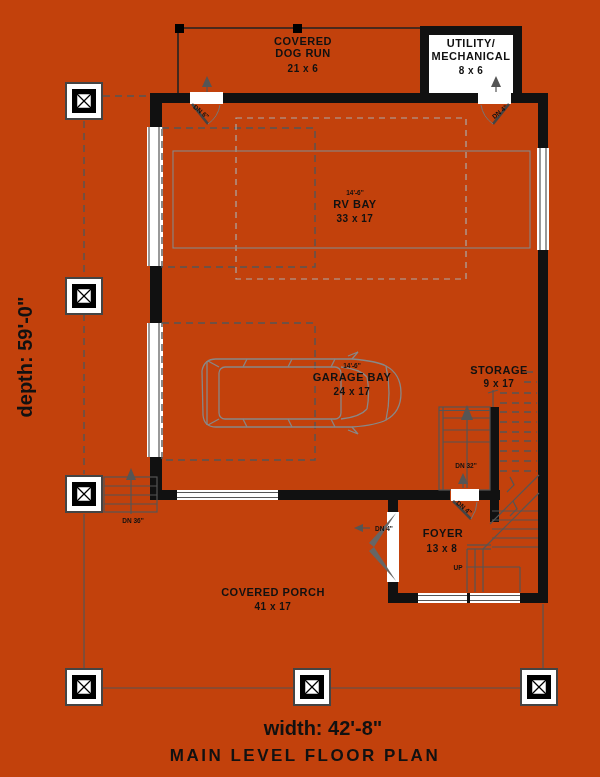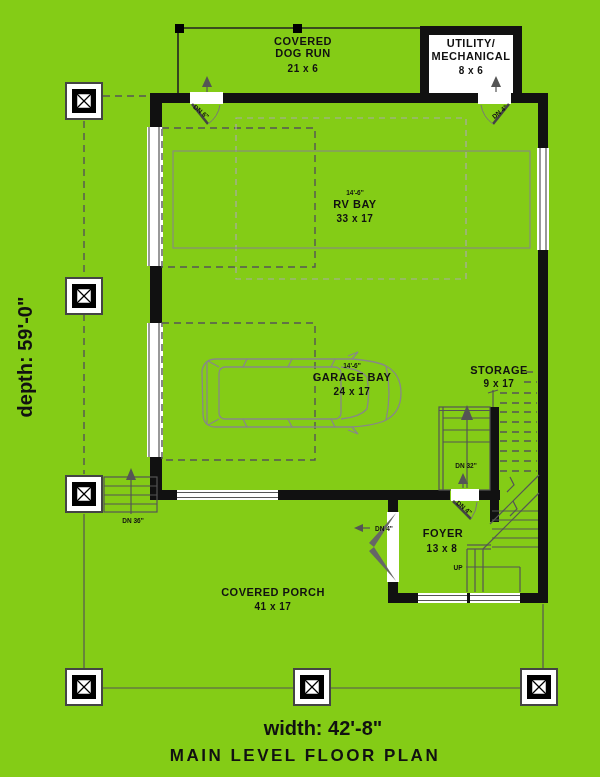--- a/index.html
+++ b/index.html
@@ -1,16 +1,16 @@
 <!DOCTYPE html>
 <html><head>
 <meta charset="utf-8">
 <style>
   html,body{margin:0;padding:0;background:#ffffff;}
-  .page{width:600px;height:777px;position:relative;background:#84cc16;overflow:hidden;}
+  .page{width:600px;height:777px;position:relative;background:#c2410c;overflow:hidden;}
   svg text{font-family:"Liberation Sans","DejaVu Sans",sans-serif;fill:#111;}
   .room-name{font-size:11px;font-weight:bold;letter-spacing:.5px;}
   .room-dim{font-size:10px;font-weight:bold;letter-spacing:.5px;}
   .ceil{font-size:6.5px;font-weight:bold;}
   .dn{font-size:6.5px;font-weight:bold;}
   .big-dim{font-size:20px;font-weight:bold;}
   .title{font-size:17px;font-weight:600;letter-spacing:2.5px;}
   .wall{fill:#111;}
   .thin{stroke:#555;stroke-width:1.2;fill:none;}
   .lite{stroke:#888;stroke-width:1.1;fill:none;}

